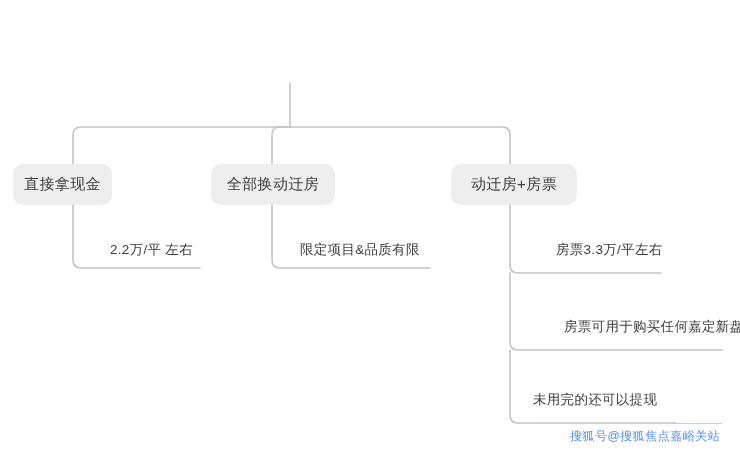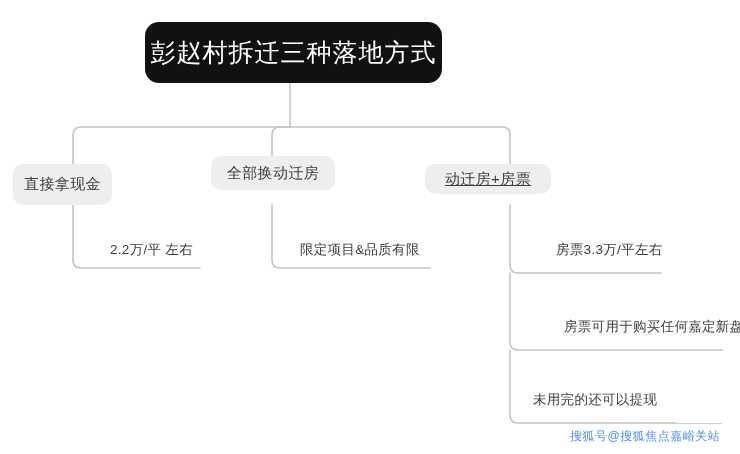--- a/index.html
+++ b/index.html
@@ -45,22 +45,22 @@
     font-weight: 400;
   }
   .branch-node {
     background: #eeeeee;
     border-radius: 10px;
     color: #3c3c3c;
     font-size: 15px;
     letter-spacing: 0.4px;
   }
   #branch-0 { left: 13px;  top: 164px; width: 99px; height: 41px; }
-  #branch-1 { left: 211px; top: 156px; width: 124px; height: 34px; }
-  #branch-2 { left: 425px; top: 164px; width: 126px; height: 30px; text-decoration: underline; }
+  #branch-1 { left: 211px; top: 164px; width: 124px; height: 41px; }
+  #branch-2 { left: 451px; top: 164px; width: 126px; height: 41px; }
 
   .leaf-label {
     position: absolute;
     color: #3c3c3c;
     font-size: 13.5px;
     letter-spacing: 0.3px;
     white-space: nowrap;
     line-height: 1;
     text-align: right;
   }
@@ -106,21 +106,20 @@
       <path d="M 73 205 L 73 260 Q 73 268 81 268 L 200 268"></path>
 
       <path d="M 272 205 L 272 260 Q 272 268 280 268 L 430 268"></path>
 
       <path d="M 510 205 L 510 265 Q 510 273 518 273 L 661 273"></path>
       <path d="M 510 273 L 510 342 Q 510 350 518 350 L 722 350"></path>
       <path d="M 510 350 L 510 415 Q 510 423 518 423 L 676 423"></path>
     </g>
   </svg>
 
-  <div class="node root-node">彭赵村拆迁三种落地方式</div>
 
   <div class="node branch-node" id="branch-0">直接拿现金</div>
 
   <div class="node branch-node" id="branch-1">全部换动迁房</div>
 
   <div class="node branch-node" id="branch-2">动迁房+房票</div>
 
   <div class="leaf-label" id="leaf-0-0">2.2万/平 左右</div>
 
   <div class="leaf-label" id="leaf-1-0">限定项目&amp;品质有限</div>

